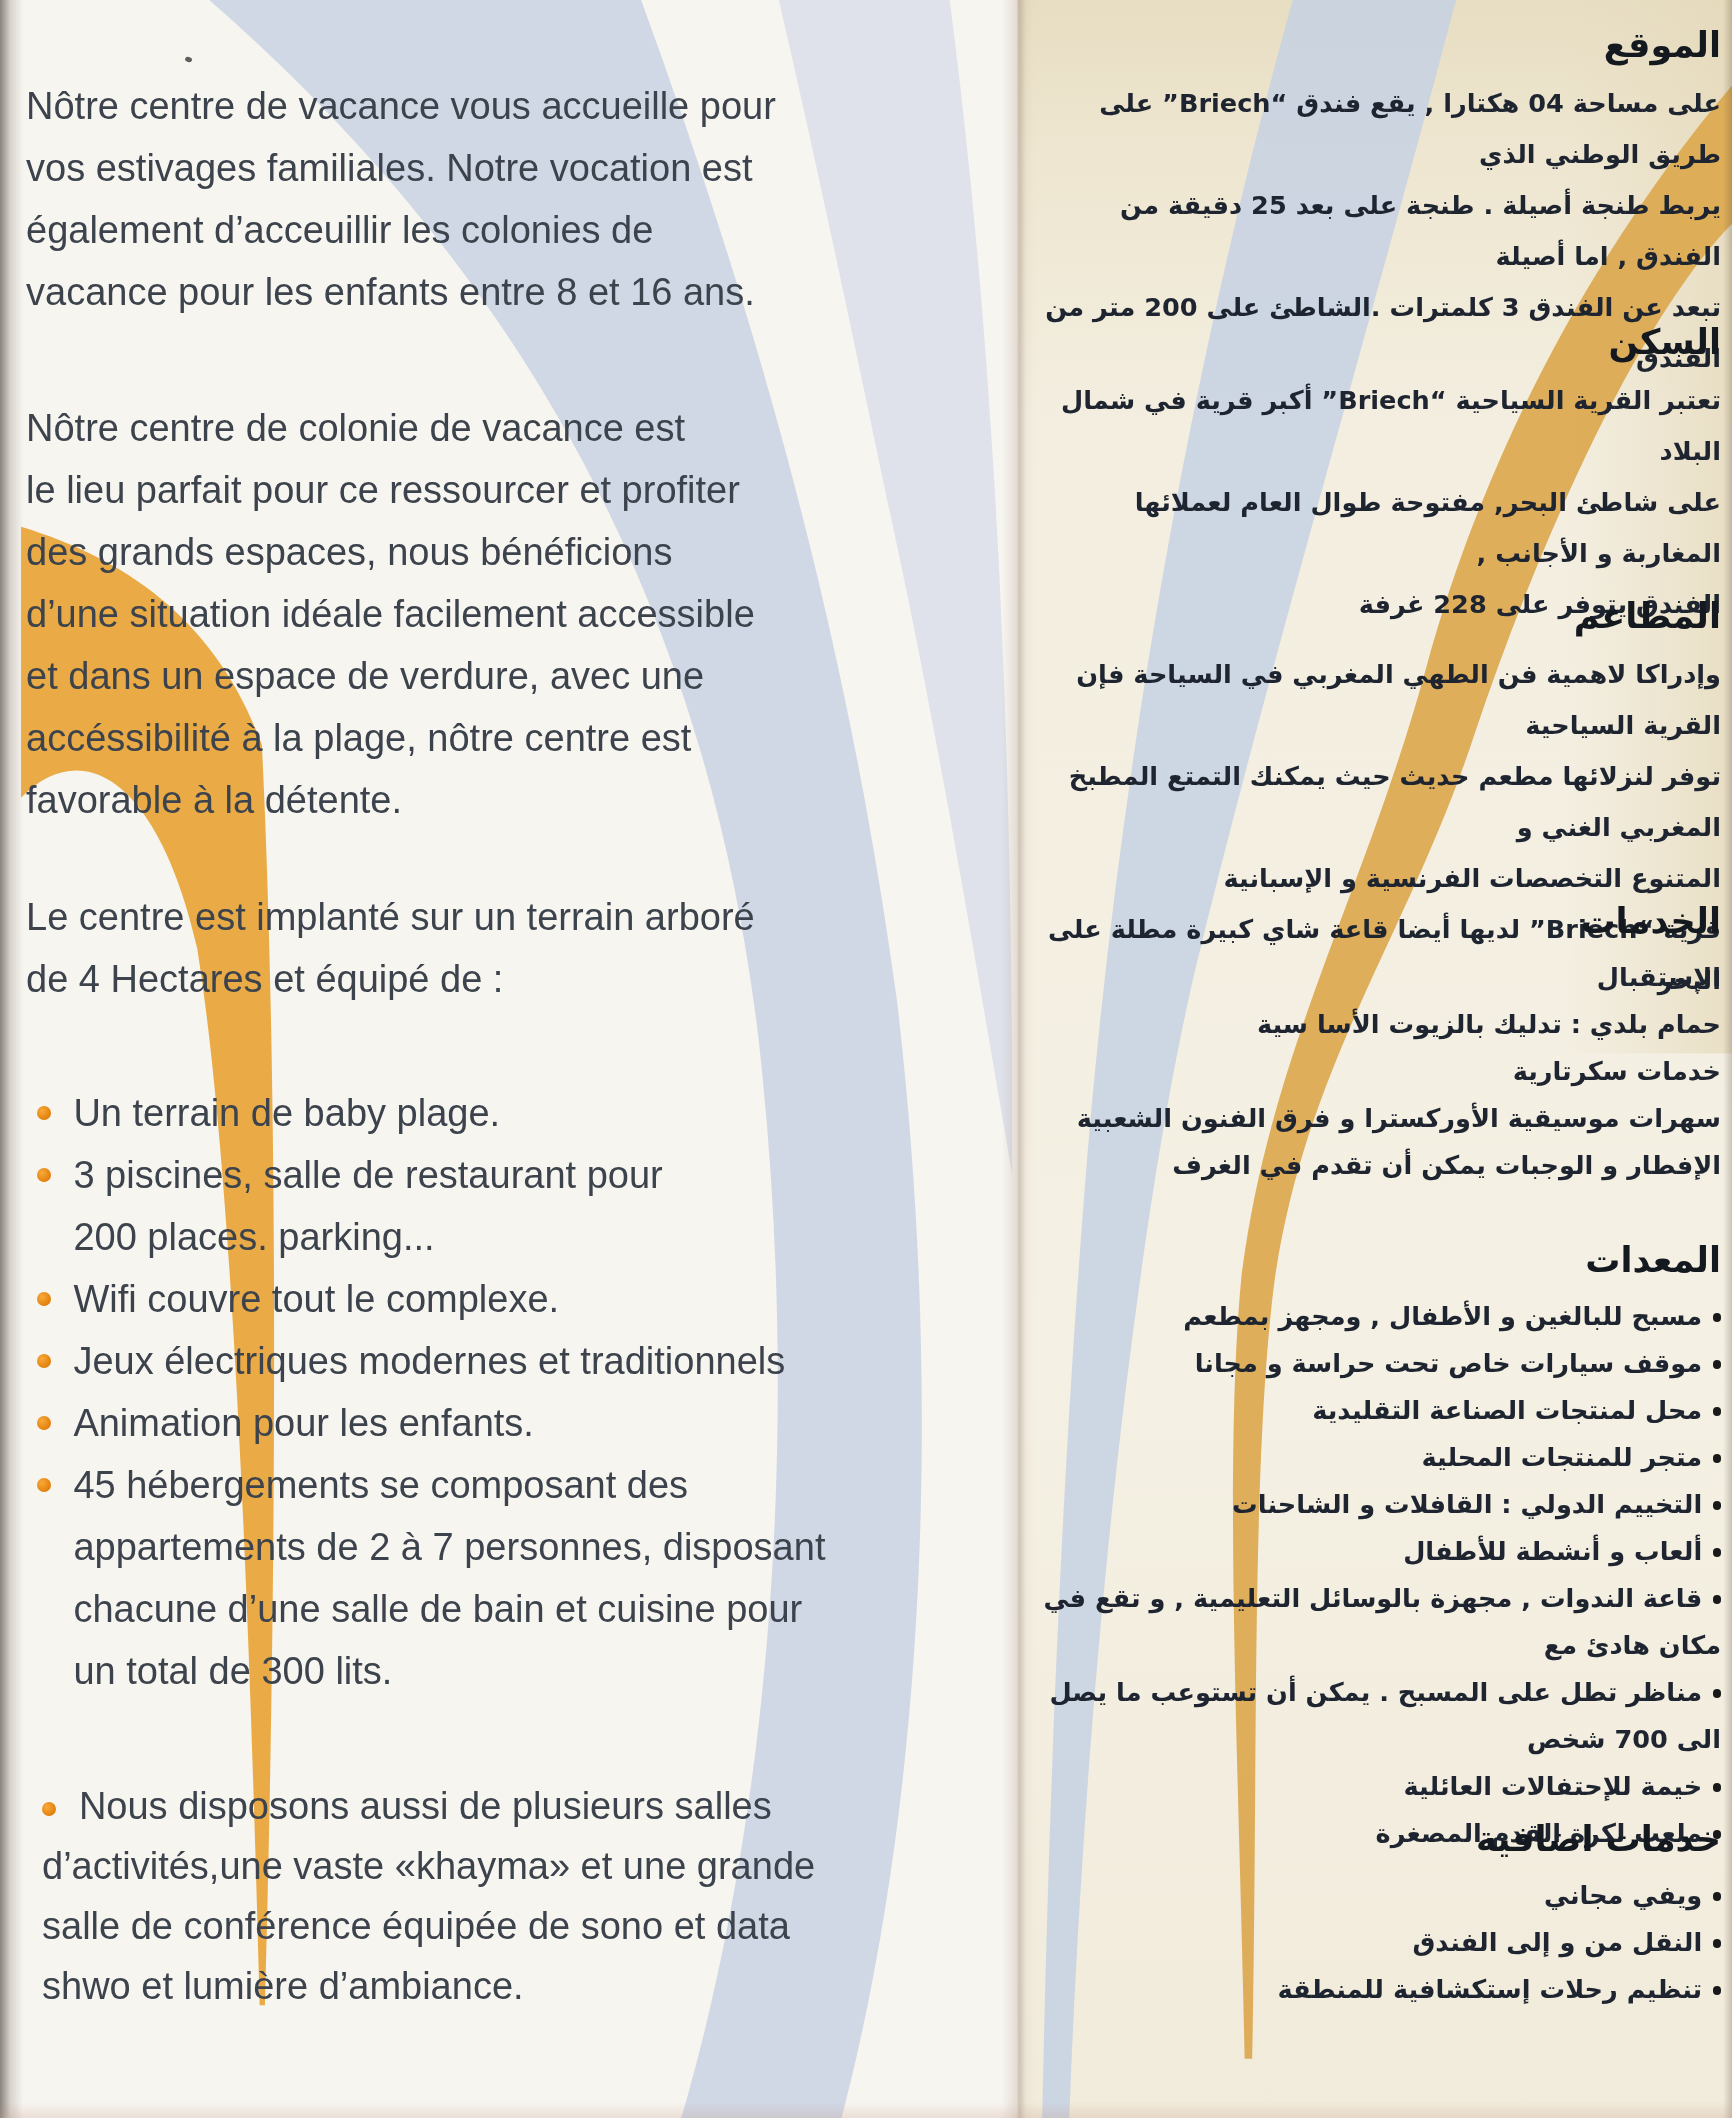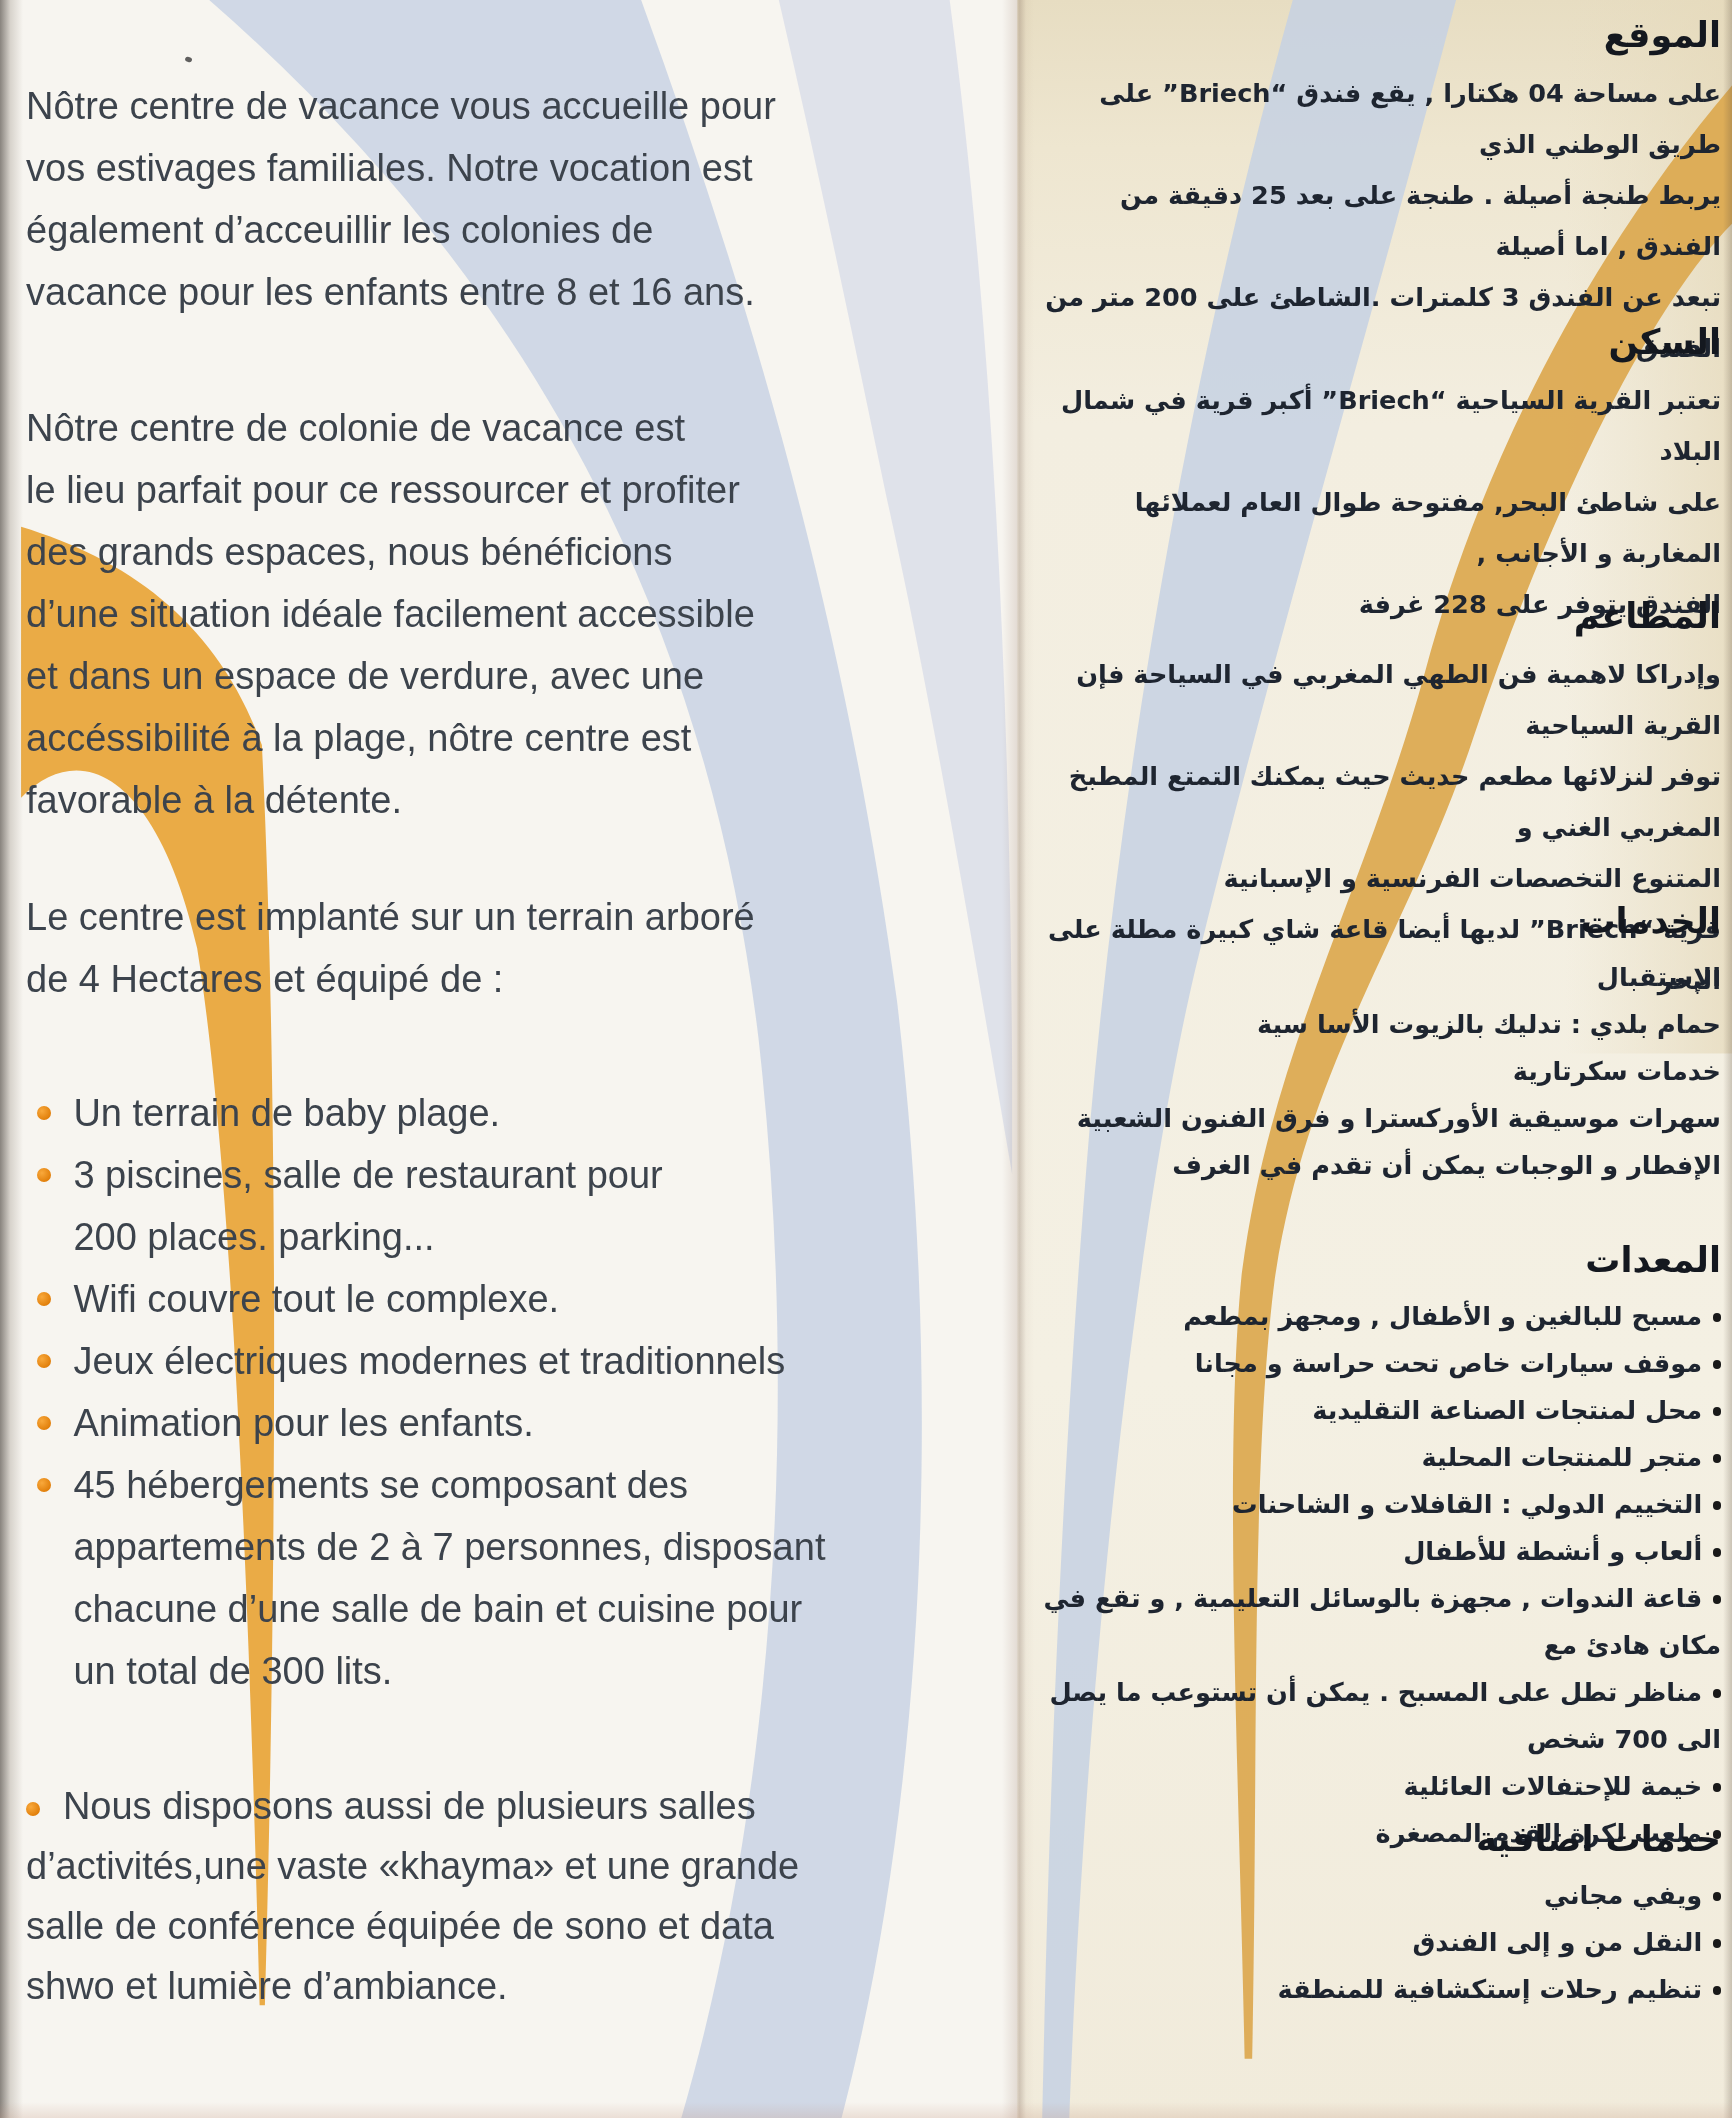--- a/index.html
+++ b/index.html
@@ -23,34 +23,34 @@
   .fr-block{position:absolute;left:0;width:933px;white-space:pre-line;}
   .p1{top:75px;}
   .p2{top:397px;}
   .p3{top:886px;}
   .fr-list{position:absolute;top:1082px;left:0;width:933px;margin:0;padding:0;list-style:none;}
   .fr-list li{display:flex;align-items:flex-start;}
   .dot{width:14.3px;height:14.3px;border-radius:50%;flex:none;
        background:radial-gradient(circle at 35% 35%,#f9a93c,#e07d08 75%);}
   .fr-list .dot{margin:24px 22.6px 0 10.5px;}
   .li-text{white-space:pre-line;}
-  .fr-note{position:absolute;top:1776px;left:0;width:933px;line-height:60px;white-space:pre-line;}
+  .fr-note{position:absolute;top:1776px;left:16px;width:933px;line-height:60px;white-space:pre-line;}
   .dot-inline{display:inline-block;margin-right:22.6px;position:relative;top:-3px;}
 
   
   .ar{position:absolute;left:1029px;top:0;width:692px;height:2119px;z-index:1;
       direction:rtl;text-align:right;color:#1e2530;font-family:"DejaVu Sans",sans-serif;}
   .ar-sec{position:absolute;right:0;width:692px;}
   .ar-h{margin:0 0 10.5px 0;font-size:35px;line-height:44px;font-weight:bold;color:#14181f;}
   .ar-body{font-size:25.6px;line-height:51px;font-weight:bold;white-space:pre-line;}
   .ar-line{font-size:25.6px;line-height:47px;font-weight:bold;}
   .ar-item{font-size:25.6px;line-height:47px;font-weight:bold;}
   .ar-item::before{content:"";display:inline-block;width:8.3px;height:8.3px;border-radius:50%;
        background:#191919;margin-left:10.5px;vertical-align:middle;}
-  .s0{top:13px;}
+  .s0{top:23px;}
   .s1{top:320px;}
   .s2{top:594px;}
   .s3{top:899px;}
   .s4{top:1238px;}
   .s5{top:1817px;}
 </style>
 </head>
 <body>
 
 <div id="page">

